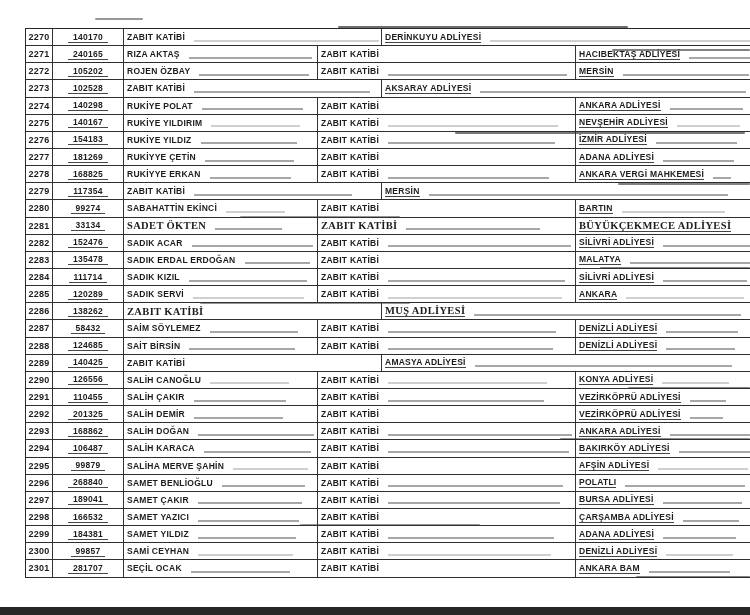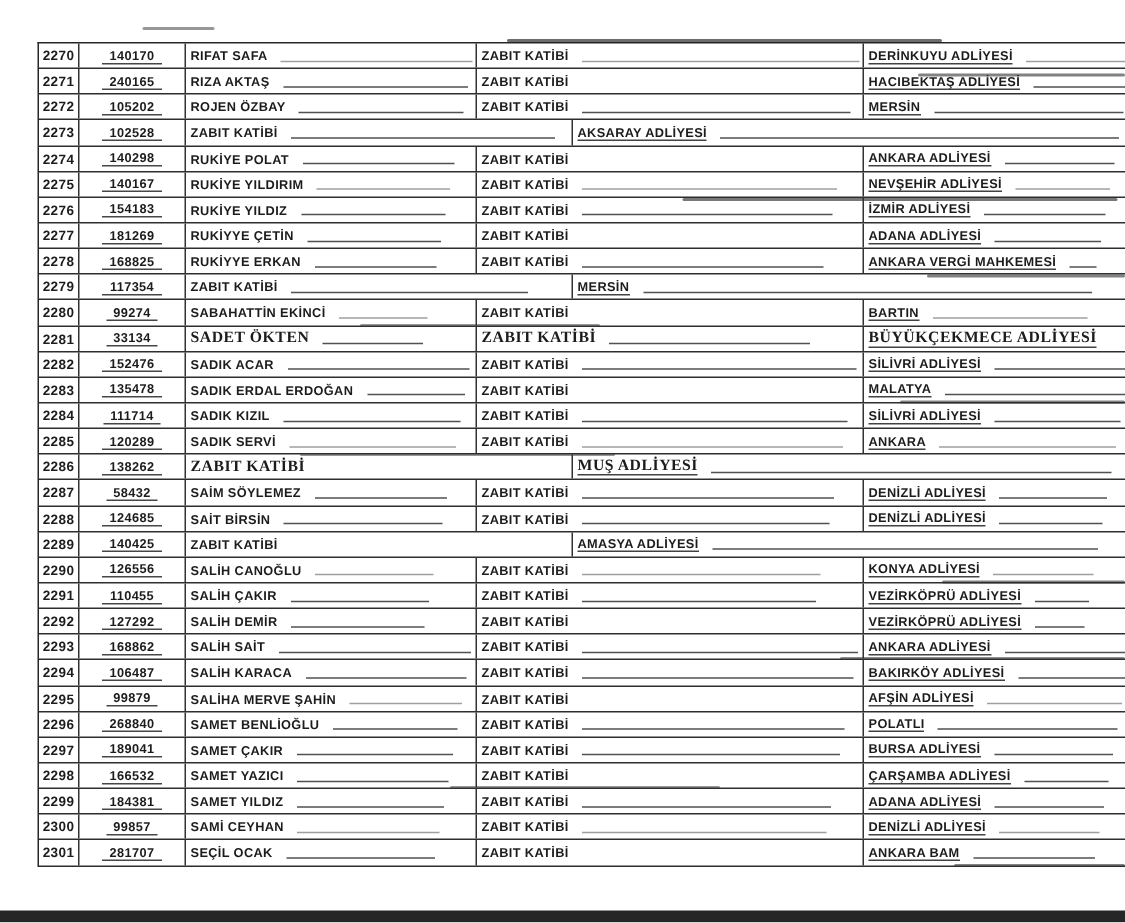--- a/index.html
+++ b/index.html
@@ -45,24 +45,20 @@
 
 <div class="page">
   <div class="scan-table">
       <div class="row">
         <div class="c c1">
           <span class="txt">2270</span>
         </div>
         <div class="c c2">
           <span class="idnum">140170</span>
         </div>
-        <div class="c c3">
-          <span class="txt">RIFAT SAFA</span>
-          <div class="fline" style="margin-right: 2px; opacity: 0.55;"></div>
-        </div>
         <div class="c c4">
           <span class="txt">ZABIT KATİBİ</span>
           <div class="fline" style="margin-right: 2px; opacity: 0.55;"></div>
         </div>
         <div class="c c5">
           <span class="txt">DERİNKUYU ADLİYESİ</span>
           <div class="fline" style="margin-right: 2px; opacity: 0.55;"></div>
         </div>
       </div>
       <div class="row">
@@ -460,21 +456,21 @@
         <div class="c c5">
           <span class="txt">VEZİRKÖPRÜ ADLİYESİ</span>
           <div class="fline" style="margin-right: 31px;"></div>
         </div>
       </div>
       <div class="row">
         <div class="c c1">
           <span class="txt">2292</span>
         </div>
         <div class="c c2">
-          <span class="idnum">127292</span>
+          <span class="idnum">201325</span>
         </div>
         <div class="c c3">
           <span class="txt">SALİH DEMİR</span>
           <div class="fline" style="margin-right: 34px;"></div>
         </div>
         <div class="c c4">
           <span class="txt">ZABIT KATİBİ</span>
         </div>
         <div class="c c5">
           <span class="txt">VEZİRKÖPRÜ ADLİYESİ</span>
@@ -482,21 +478,21 @@
         </div>
       </div>
       <div class="row">
         <div class="c c1">
           <span class="txt">2293</span>
         </div>
         <div class="c c2">
           <span class="idnum">168862</span>
         </div>
         <div class="c c3">
-          <span class="txt">SALİH SAİT</span>
+          <span class="txt">SALİH DOĞAN</span>
           <div class="fline" style="margin-right: 3px;"></div>
         </div>
         <div class="c c4">
           <span class="txt">ZABIT KATİBİ</span>
           <div class="fline" style="margin-right: 3px;"></div>
         </div>
         <div class="c c5">
           <span class="txt">ANKARA ADLİYESİ</span>
           <div class="fline" style="margin-right: 3px;"></div>
         </div>

